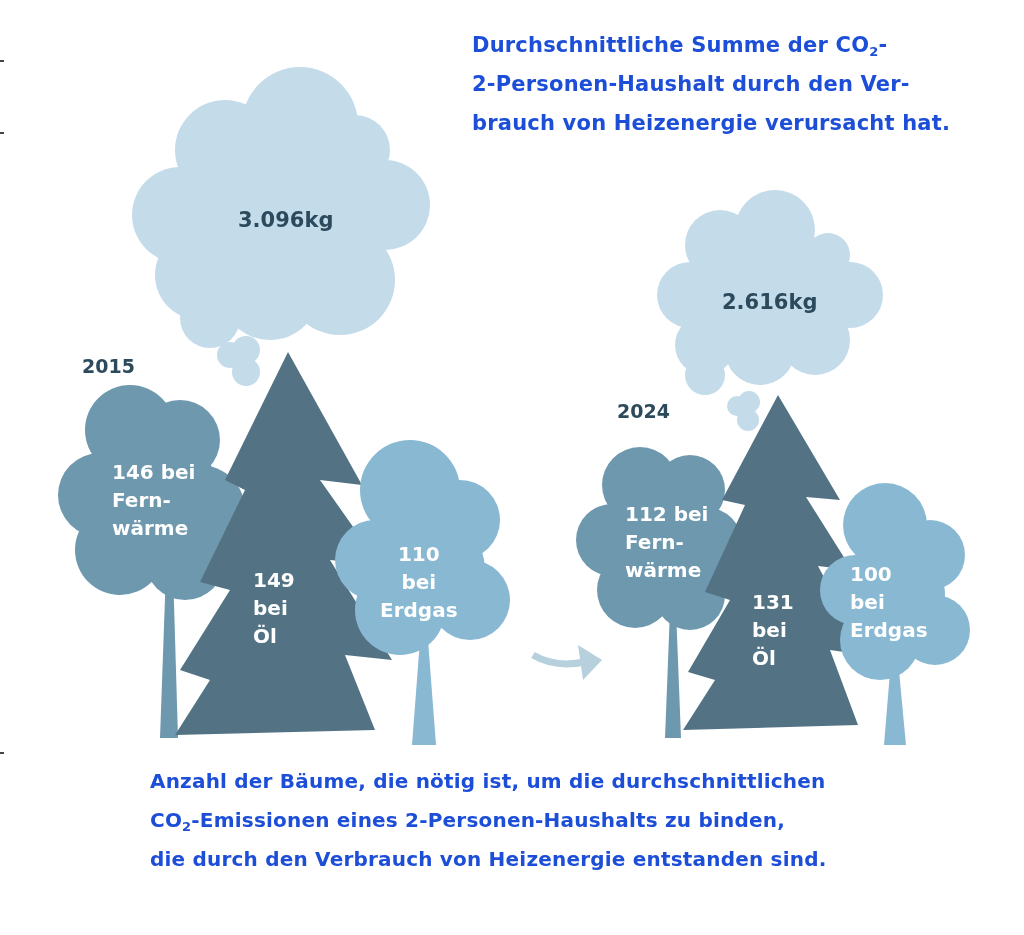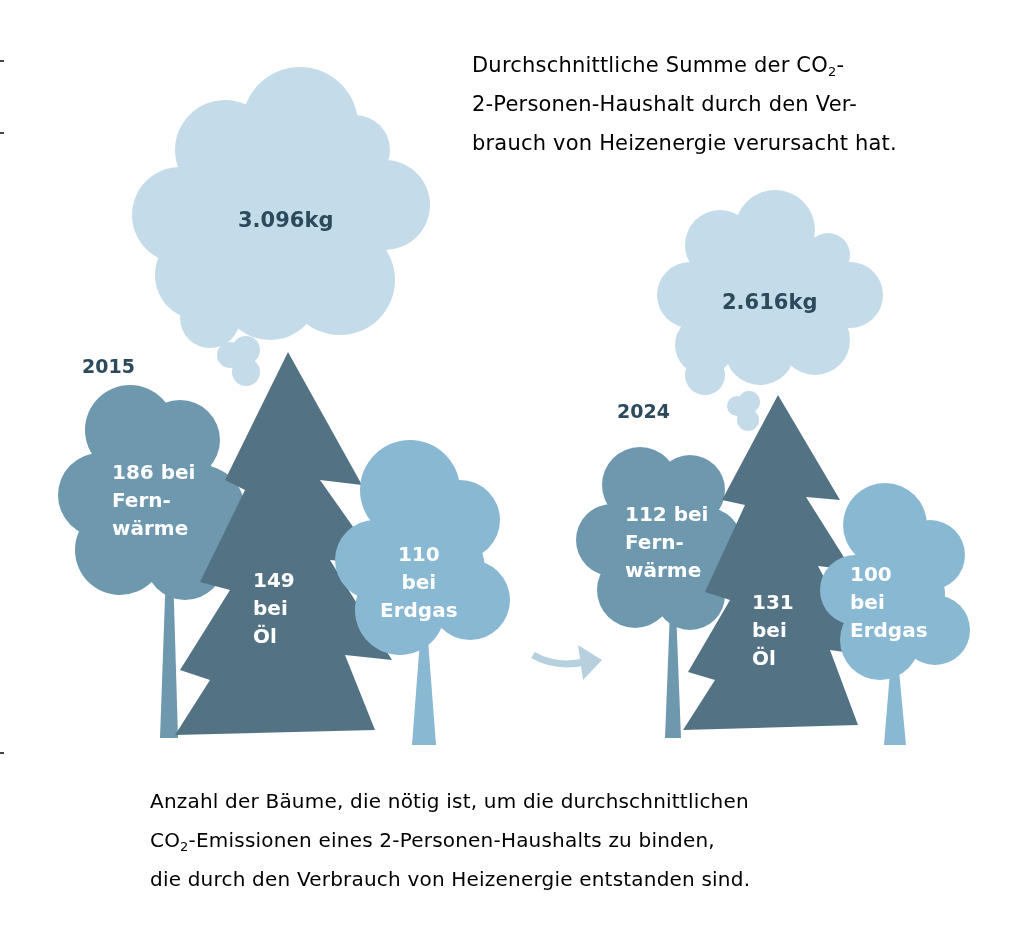--- a/index.html
+++ b/index.html
@@ -1,19 +1,19 @@
 <!DOCTYPE html>
 <html><head>
 <meta charset="utf-8">
 <style>
   html, body { margin: 0; padding: 0; background: #ffffff; }
   body { width: 1024px; height: 935px; position: relative; overflow: hidden;
          font-family: "DejaVu Sans", "Liberation Sans", sans-serif; }
   .abs { position: absolute; }
-  .caption { color: #000000; font-weight: normal; font-size: 21px; line-height: 39px; letter-spacing: 0.2px; margin-top: 20px; }
+  .caption { color: #1d4ed8; font-weight: bold; font-size: 21px; line-height: 39px; letter-spacing: 0.2px; }
   .caption sub { font-size: 13px; vertical-align: -4px; line-height: 0; }
   .top-caption { left: 472px; top: 26px; width: 520px; }
   .bottom-caption { left: 150px; top: 762px; width: 760px; font-size: 20px; line-height: 39px; }
   .year { color: #2c4a5c; font-weight: bold; font-size: 19px; }
   .kg { color: #2c4a5c; font-weight: bold; font-size: 21px; }
   .tree-label { color: #ffffff; font-weight: bold; font-size: 20px; line-height: 28px; }
   svg.scene { position: absolute; left: 0; top: 0; }
   .edge-tick { position: absolute; left: 0; width: 4px; height: 2px; background: #444; }
 </style>
 </head>
@@ -117,21 +117,21 @@
 
 <div class="abs caption top-caption">
   <div><span>Durchschnittliche Summe der CO</span><sub>2</sub><span>-</span></div>
   <div>2-Personen-Haushalt durch den Ver-</div>
   <div>brauch von Heizenergie verursacht hat.</div>
 </div>
 
 <div class="abs kg" style="left:238px; top:208px;">3.096kg</div>
 <div class="abs year" style="left:82px; top:355px;">2015</div>
 <div class="abs tree-label" style="left:112px; top:458px;">
-  <div>186 bei</div>
+  <div>146 bei</div>
   <div>Fern-</div>
   <div>wärme</div>
 </div>
 <div class="abs tree-label" style="left:253px; top:566px;">
   <div>149</div>
   <div>bei</div>
   <div>Öl</div>
 </div>
 <div class="abs tree-label" style="left:380px; top:540px;text-align:center;">
   <div>110</div>

